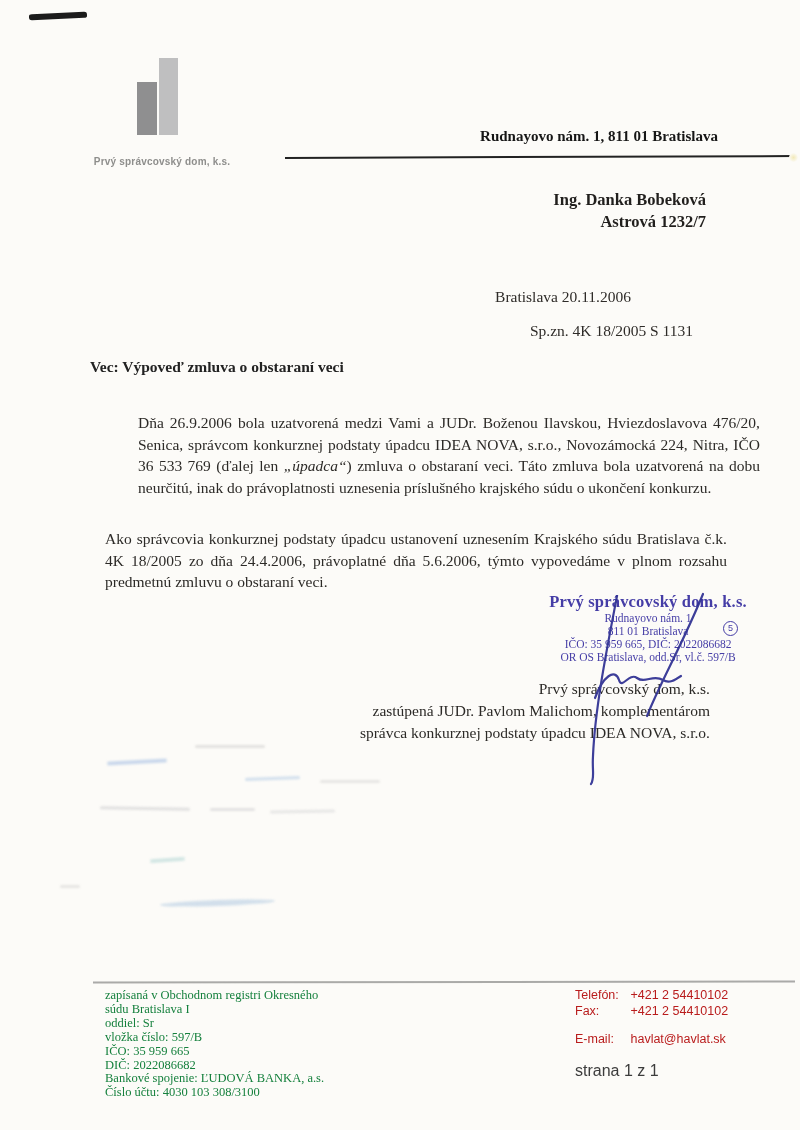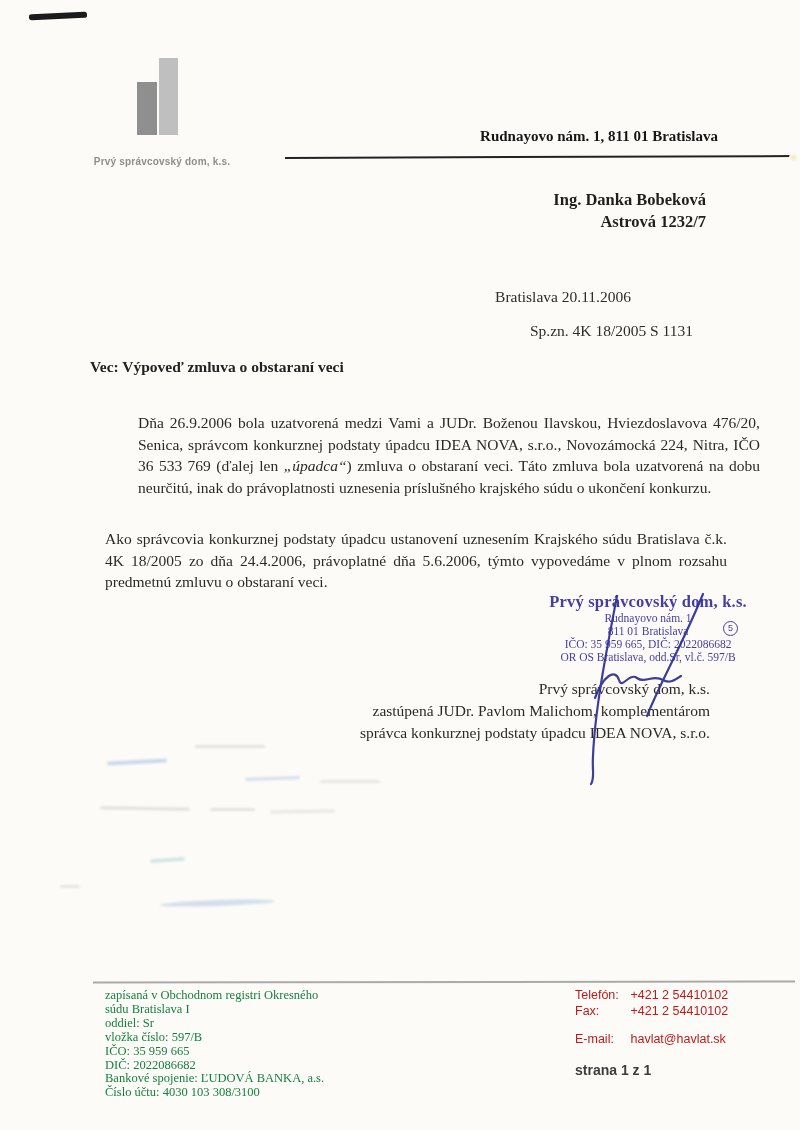--- a/index.html
+++ b/index.html
@@ -54,21 +54,21 @@
   
   .mark{position:absolute;border-radius:3px;filter:blur(1px);}
   
   .footer-rule{left:93px;top:981px;width:702px;height:1.5px;background:#8f8f8d;
     opacity:.75;transform:rotate(-.1deg);}
   .footer-left{left:105px;top:989px;font-size:12.5px;line-height:13.9px;color:#15803d;}
   .contact-row{position:absolute;left:575px;font-family:"Liberation Sans",sans-serif;
     font-size:12.5px;color:#b91c1c;white-space:nowrap;}
   .contact-row .lbl{display:inline-block;width:52px;}
   .page-indicator{left:575px;top:1062px;font-family:"Liberation Sans",sans-serif;
-    font-size:14px;color:#3c3c3c;font-weight:bold;}
+    font-size:16px;color:#3c3c3c;}
 </style>
 </head>
 <body>
 
 <div class="page">
 
   <div class="abs top-dash"></div>
 
   <div>
     <div class="abs logo-bar1"></div>

